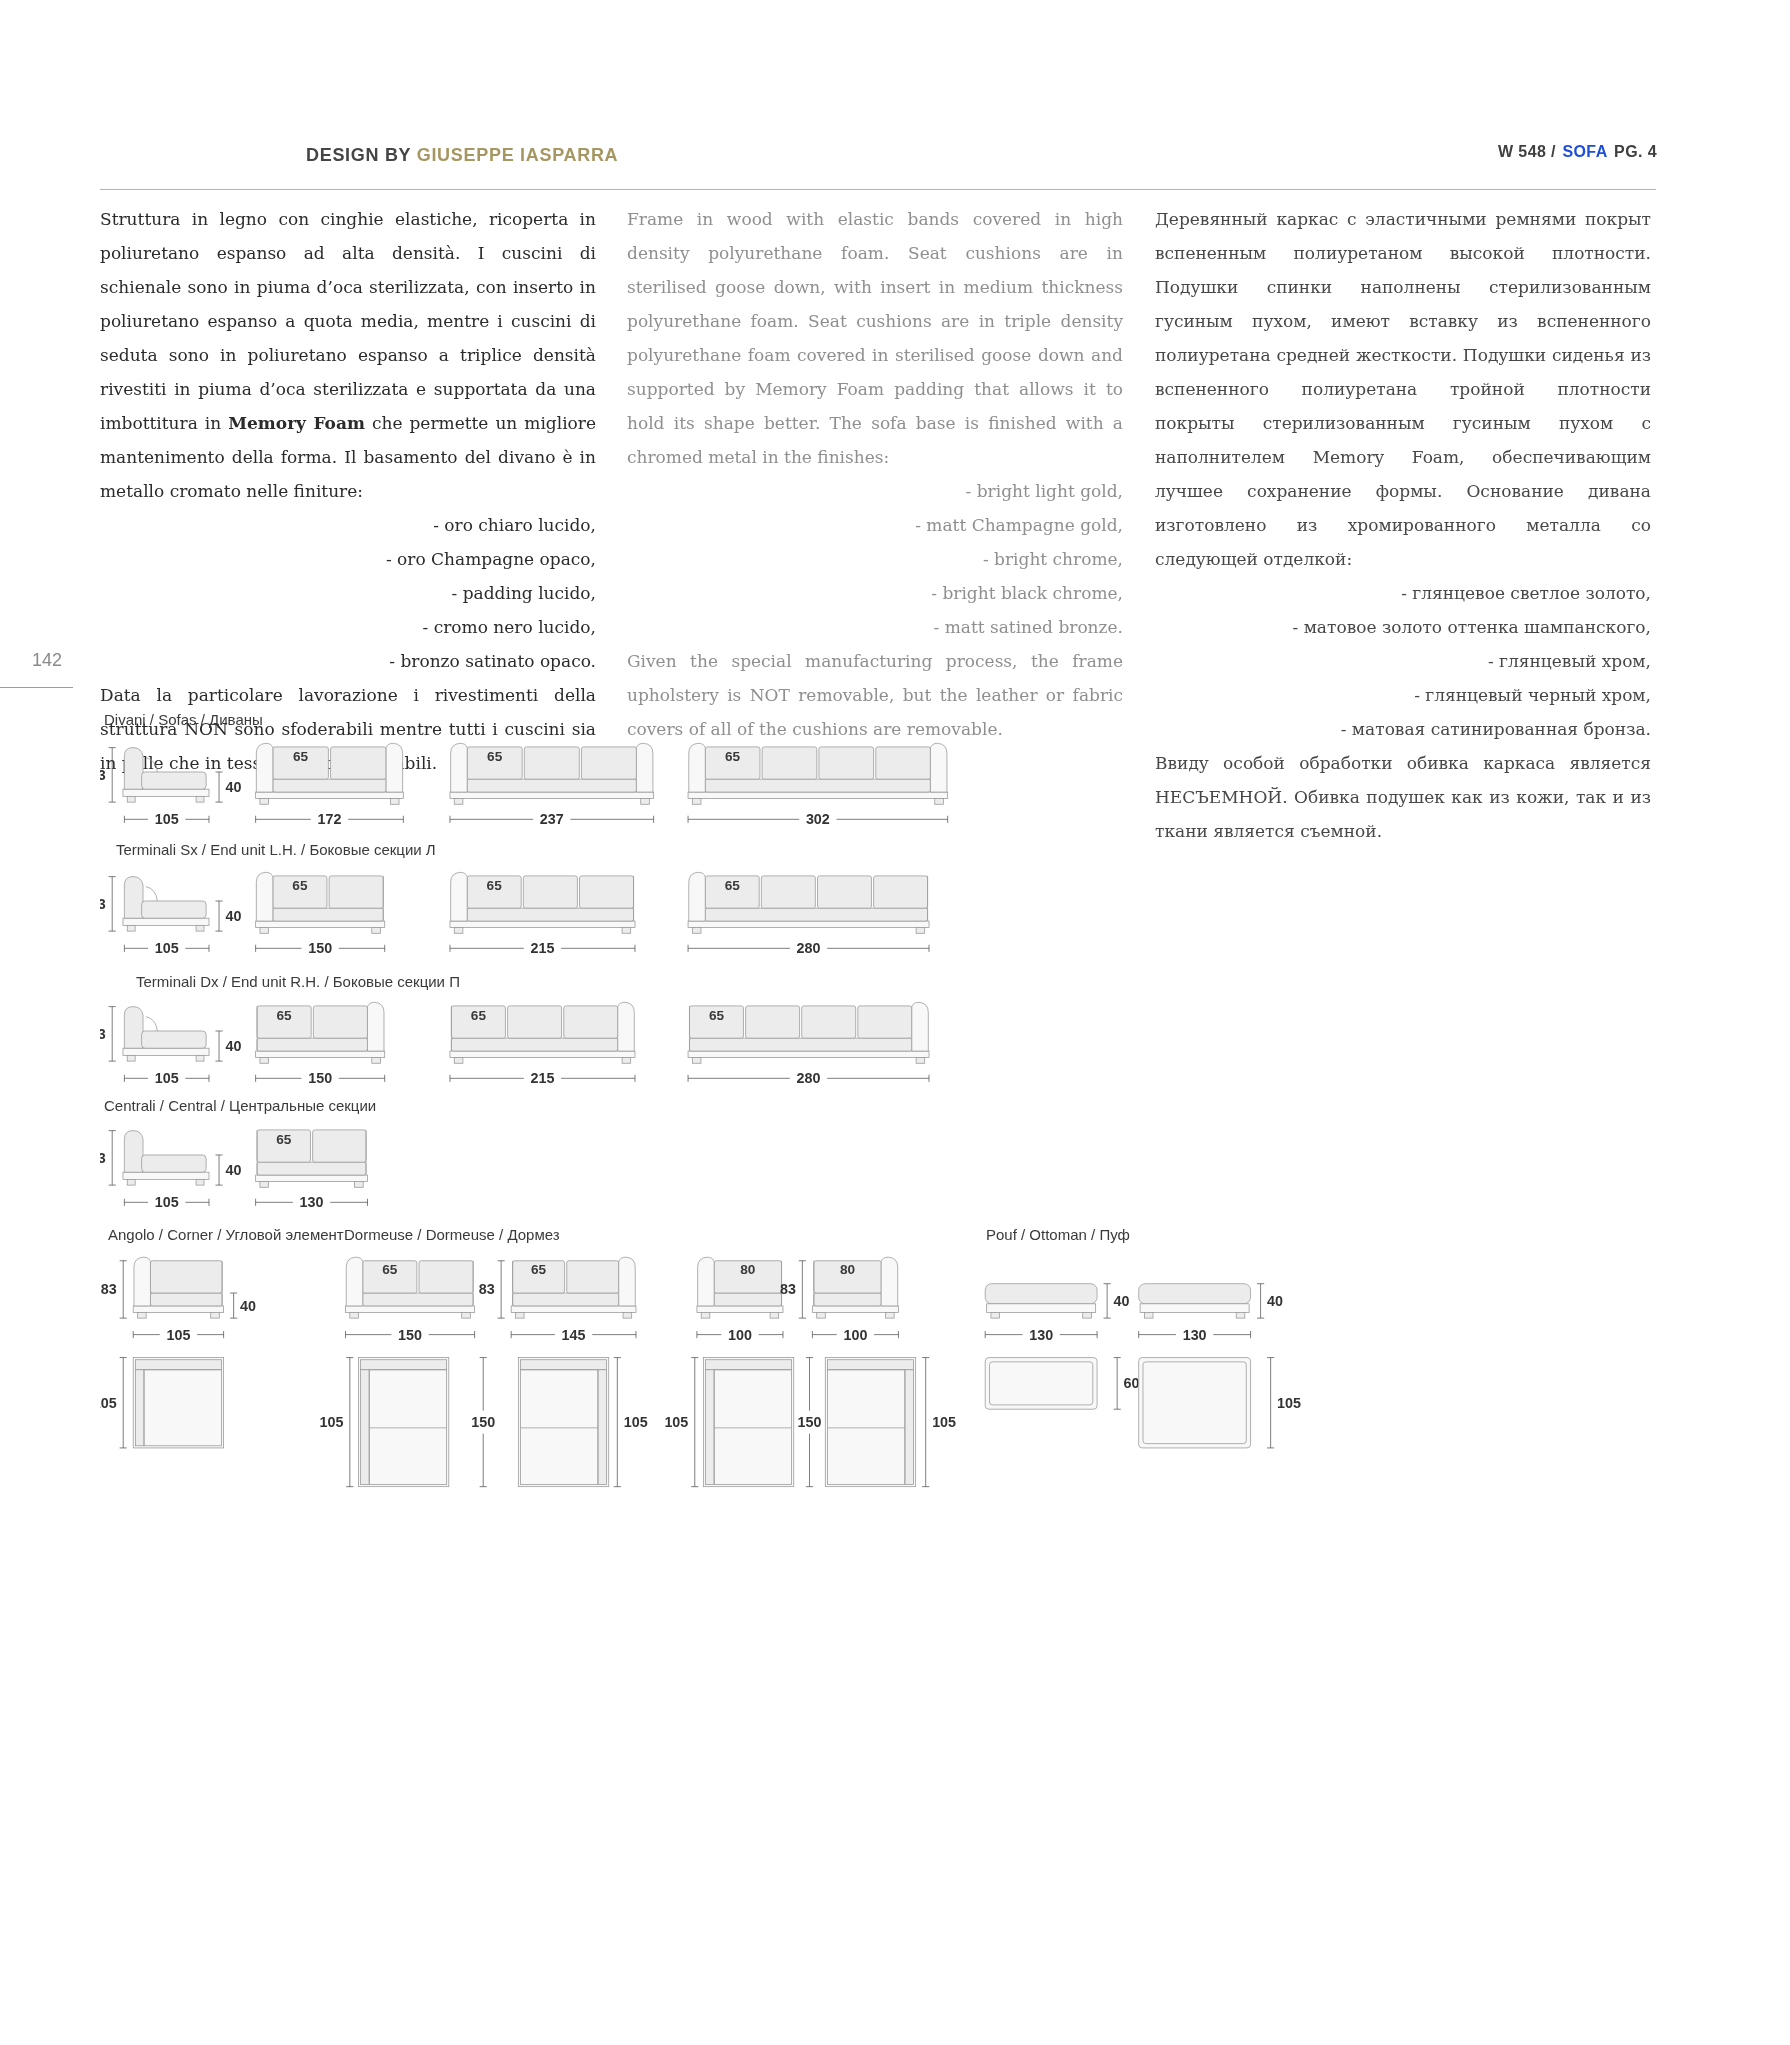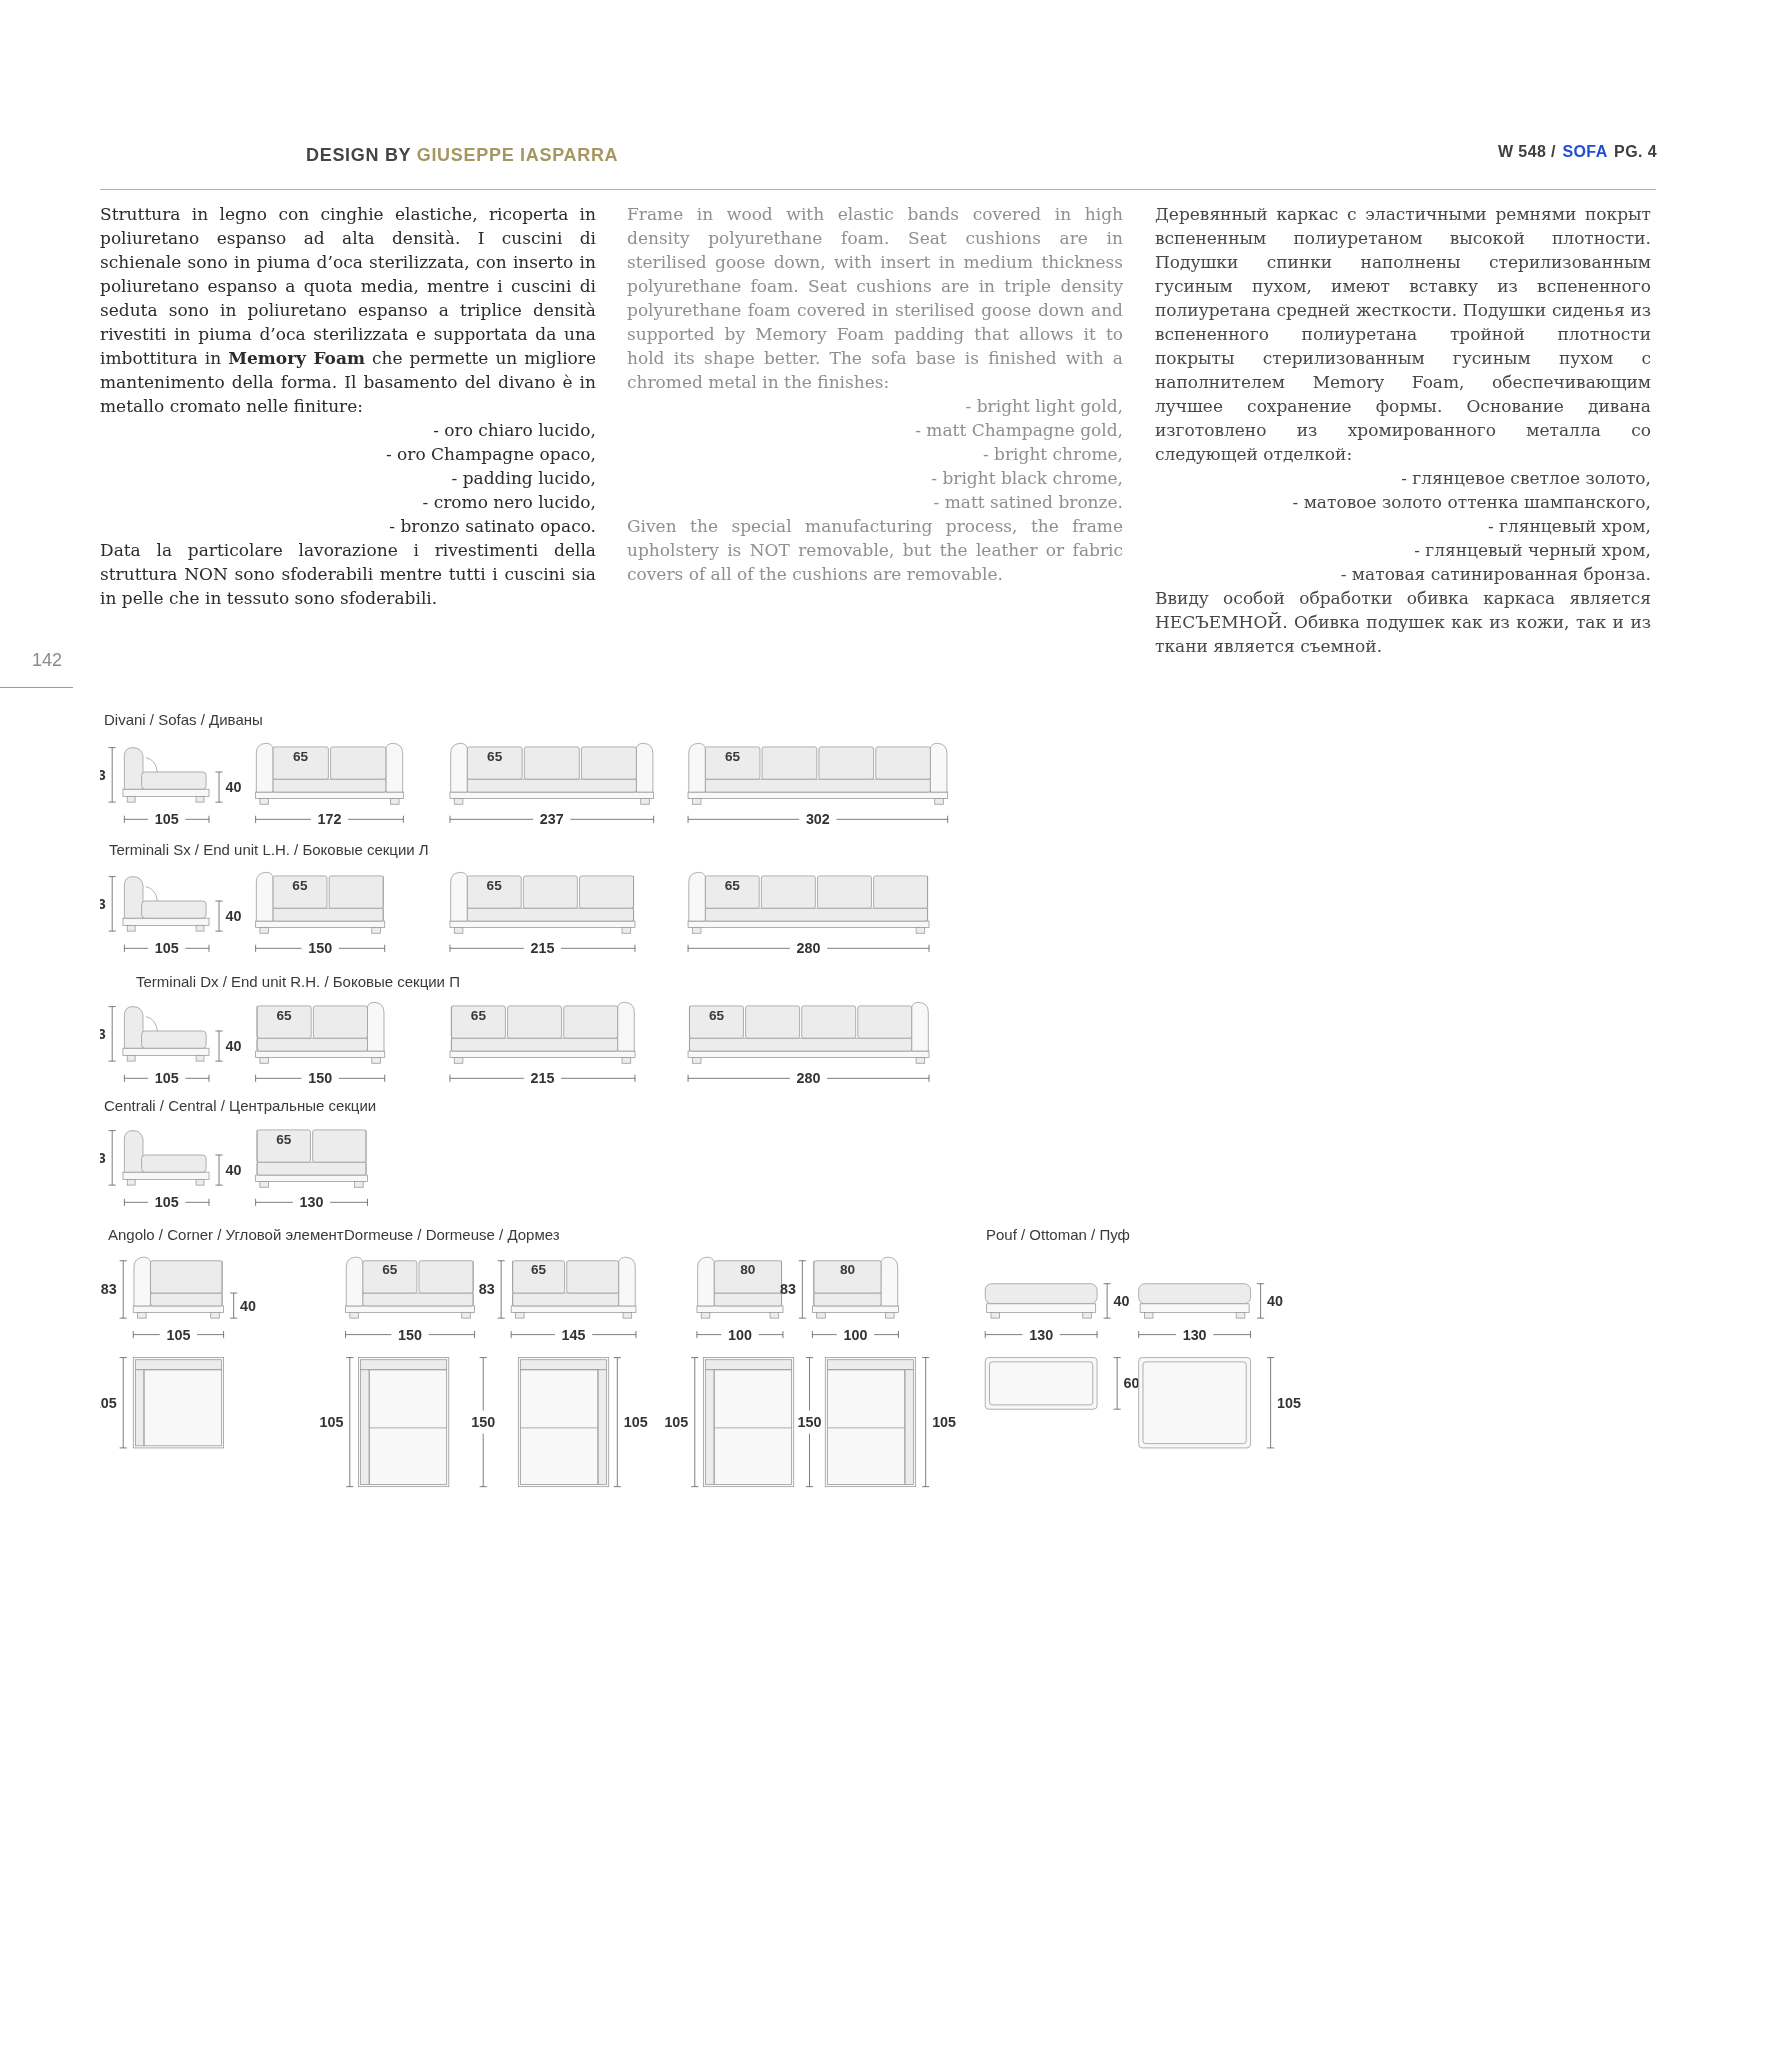--- a/index.html
+++ b/index.html
@@ -11,21 +11,21 @@
          font-size:79px;line-height:1;letter-spacing:17px;color:#a69762;font-weight:400}
   .design-by{position:absolute;left:306px;top:145px;font-size:18px;font-weight:bold;
              letter-spacing:0.7px;color:#454545;white-space:nowrap}
   .design-by .accent{color:#a69762}
   .model-ref{position:absolute;right:134px;top:143px;font-size:16px;font-weight:bold;
              color:#3f3f3f;letter-spacing:0.4px;display:flex;gap:6.5px;white-space:nowrap}
   .model-ref .accent{color:#1d4ed8}
   .rule{position:absolute;left:100px;top:189px;width:1556px;height:0.7px;background:#b3b3b3}
 
   .col{position:absolute;top:202px;width:496px;font-family:"DejaVu Serif",serif;
-       font-size:17px;line-height:24px;text-align:justify}
+       font-size:17px;line-height:34px;text-align:justify}
   .col .li{text-align:right}
   .col .b{font-weight:bold}
   .col-it{left:100px;color:#2b2b2b}
   .col-en{left:627px;color:#8f8f8f}
   .col-ru{left:1155px;color:#474747}
 
   .pagenum{position:absolute;left:32px;top:650px;font-size:18px;color:#8a8a8a}
   .pagenum-rule{position:absolute;left:0;top:687px;width:73px;height:1.4px;background:#9c9c9c}
 
   .fig-title{position:absolute;font-size:15px;color:#3a3a3a;white-space:nowrap}
@@ -150,21 +150,21 @@
           <rect class="fillL" x="1081.75" y="11" width="76.25" height="45" rx="3"></rect>
           <text class="cushion" x="882.125" y="30" text-anchor="middle">65</text>
           <path class="fillW" d="M 844 74 L 844 12 Q 842 6 834 6 Q 821 7 821 20 L 821 74 Z"></path>
           <path class="fillW" d="M 1158 74 L 1158 12 Q 1160 6 1168 6 Q 1181 7 1181 20 L 1181 74 Z"></path>
           <line class="dl" x1="820" y1="112" x2="975" y2="112"></line>
           <line class="dl" x1="1027" y1="112" x2="1182" y2="112"></line>
           <line class="dl" x1="820" y1="107" x2="820" y2="117"></line>
           <line class="dl" x1="1182" y1="107" x2="1182" y2="117"></line>
           <text class="dim" x="1001" y="119" text-anchor="middle">302</text>
         </svg></div>
-      <div class="fig-title" style="left: 109px; top: 841px;">Terminali Sx / End unit L.H. / Боковые секции Л</div>
+      <div class="fig-title" style="left: 116px; top: 841px;">Terminali Sx / End unit L.H. / Боковые секции Л</div>
       <div class="fig" style="left: 100px; top: 868px;"><svg width="1004" height="104" viewBox="0 0 1400 145">
           <rect class="fillW" x="32" y="70" width="120" height="10"></rect>
           <rect class="fillL" x="38" y="80" width="11" height="8"></rect>
           <rect class="fillL" x="134" y="80" width="11" height="8"></rect>
           <path class="fillL" d="M 34 70 L 34 24 Q 34 12 46 12 Q 58 12 60 24 L 60 70 Z"></path>
           <rect class="fillL" x="58" y="46" width="90" height="24" rx="5"></rect>
           <path class="st" d="M 64 26 Q 78 29 80 46"></path>
           <line class="dl" x1="17" y1="12" x2="17" y2="88"></line>
           <line class="dl" x1="12" y1="12" x2="22" y2="12"></line>
           <line class="dl" x1="12" y1="88" x2="22" y2="88"></line>

